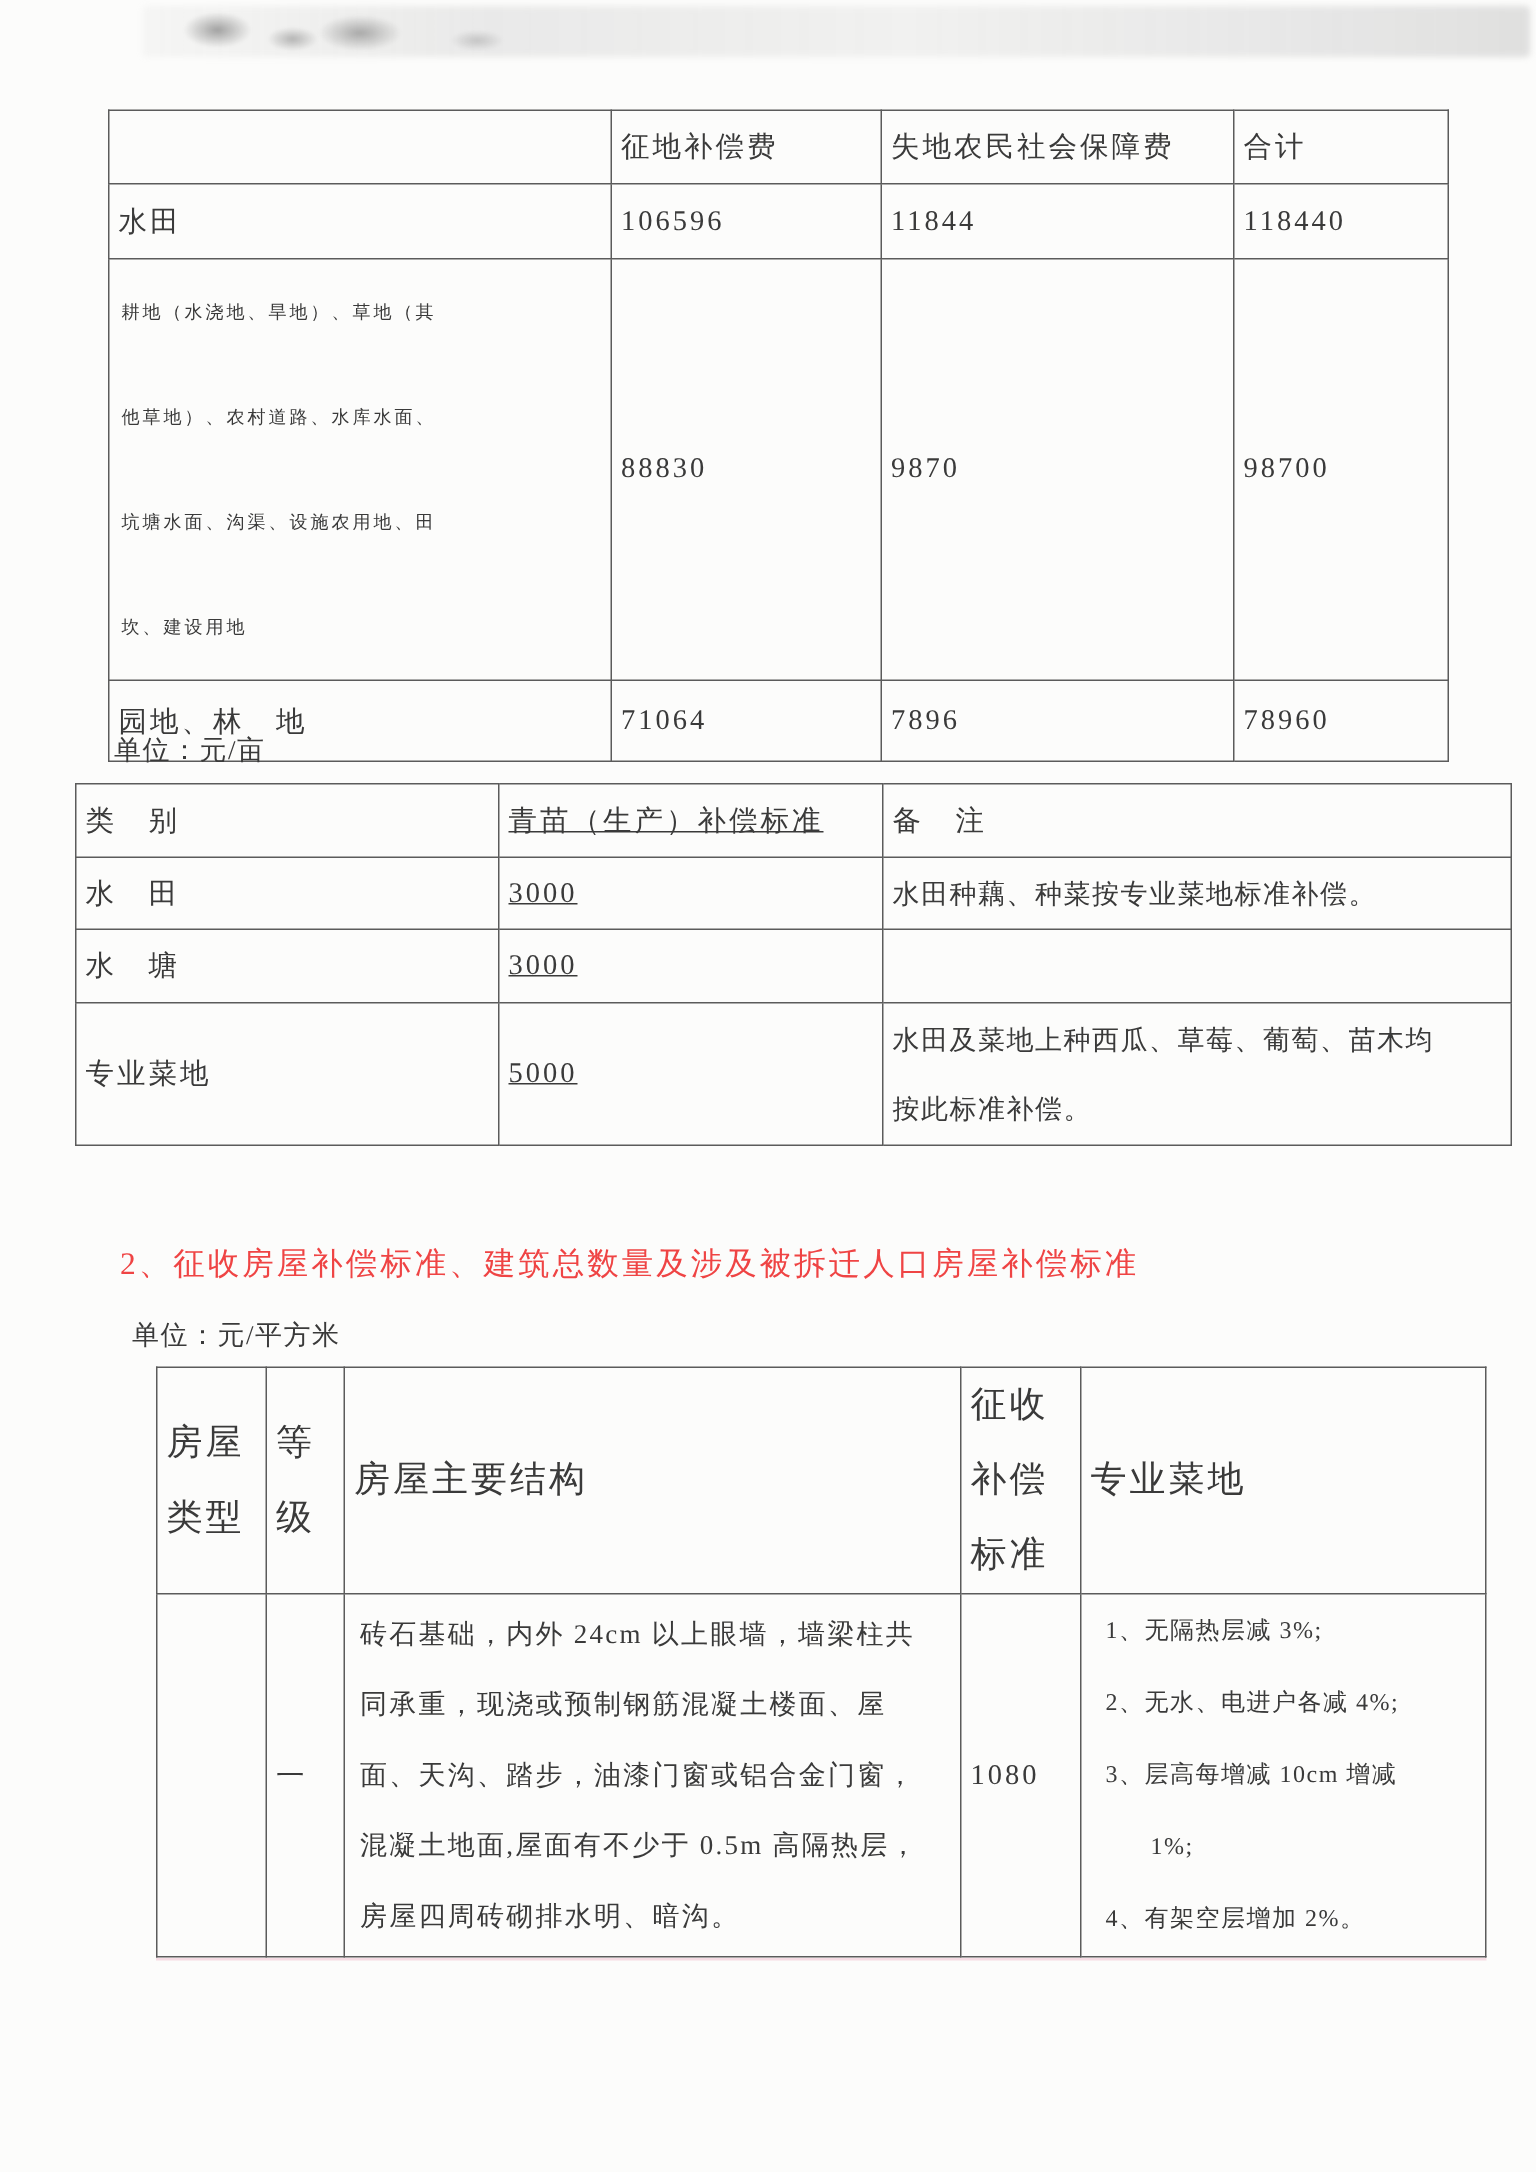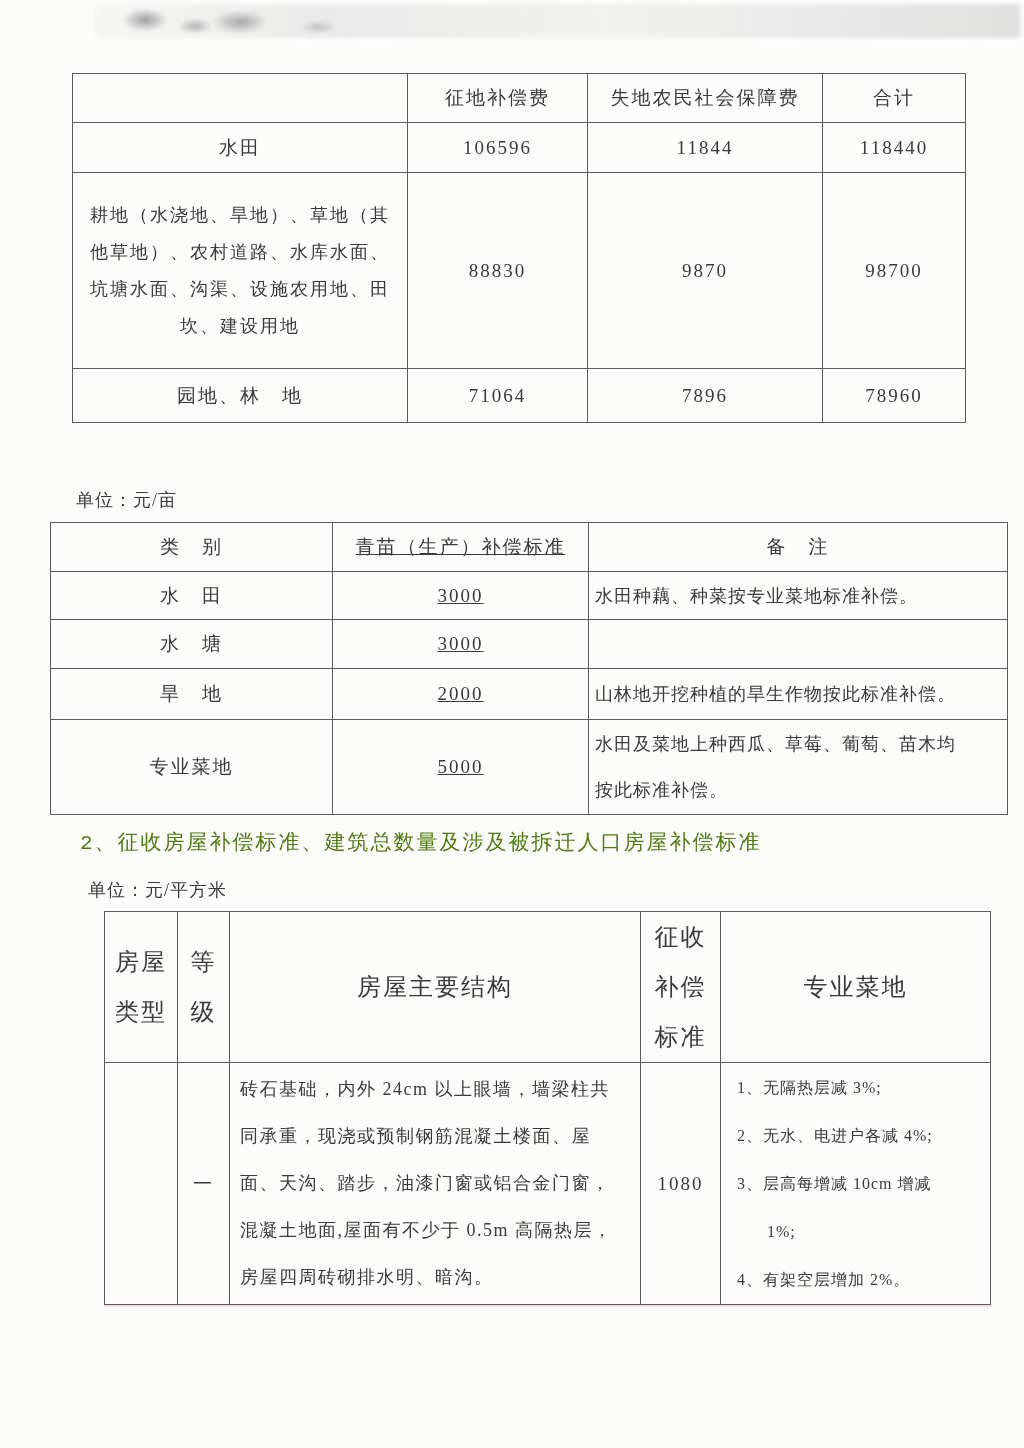--- a/index.html
+++ b/index.html
@@ -38,37 +38,36 @@
   .smudge.s4{left:300px;top:20px;width:36px;height:14px;
     background:radial-gradient(ellipse,rgba(110,110,110,0.30),rgba(120,120,120,0) 70%);}
 
   table.doc{
     position:absolute;
     border-collapse:collapse;
     table-layout:fixed;
   }
   table.doc td{
     border:1px solid var(--border);
-    text-align:center;
     vertical-align:middle;
     font-size:19px;
     letter-spacing:2px;
     color:var(--ink);
     padding:0 6px;
     overflow:hidden;
   }
   td.num{letter-spacing:1px;}
   td.multiline{white-space:pre-wrap;}
   
   #table1{left:72px;top:73px;width:841px;}
   #table1 td.c0{width:322px;}
   #table1 td.c1{width:167px;}
   #table1 td.c2{width:222px;}
   #table1 td.c3{width:130px;}
-  #table1 .bigcell{font-size:18px;line-height:37px;letter-spacing:2px;padding:0 8px;}
+  #table1 .bigcell{font-size:12px;line-height:70px;letter-spacing:2px;padding:0 8px;}
   
   #table2{left:50px;top:522px;width:918px;}
   #table2 td.c0{width:269px;}
   #table2 td.c1{width:243px;text-decoration:underline;}
   #table2 td.c2{width:406px;}
   #table2 td.note{text-align:left;letter-spacing:1px;font-size:18px;}
   #table2 td.note2{line-height:46px;}
   
   #table3{left:104px;top:911px;width:821px;box-shadow:0 2px 0 rgba(235,160,185,0.35);}
   #table3 td.c0{width:60px;}
@@ -86,21 +85,21 @@
     letter-spacing:1px;padding-left:16px;
   }
   .unit-label{
     position:absolute;
     font-size:18px;letter-spacing:1px;color:var(--ink);
   }
   #unit1{left:76px;top:488px;}
   #unit2{left:88px;top:878px;}
   #section-heading{
     position:absolute;left:80px;top:828px;
-    font-size:21px;letter-spacing:2px;color:#4d7c0f;font-family:Liberation Mono, monospace;
+    font-size:21px;letter-spacing:2px;color:#ef4444;
   }
 </style>
 </head>
 <body>
 
 <div class="scan-band"></div>
 <div class="smudge s1"></div>
 <div class="smudge s2"></div>
 <div class="smudge s3"></div>
 <div class="smudge s4"></div>
@@ -148,25 +147,20 @@
   </tr>
   <tr style="height:48px;">
     <td class="c0">水　田</td>
     <td class="c1 num">3000</td>
     <td class="c2 note">水田种藕、种菜按专业菜地标准补偿。</td>
   </tr>
   <tr style="height:49px;">
     <td class="c0">水　塘</td>
     <td class="c1 num">3000</td>
     <td class="c2 note"></td>
-  </tr>
-  <tr style="height:51px;">
-    <td class="c0">旱　地</td>
-    <td class="c1 num">2000</td>
-    <td class="c2 note">山林地开挖种植的旱生作物按此标准补偿。</td>
   </tr>
   <tr style="height:95px;">
     <td class="c0">专业菜地</td>
     <td class="c1 num">5000</td>
     <td class="c2 note note2 multiline">水田及菜地上种西瓜、草莓、葡萄、苗木均
 按此标准补偿。</td>
   </tr>
 </tbody>
   </table>
 

